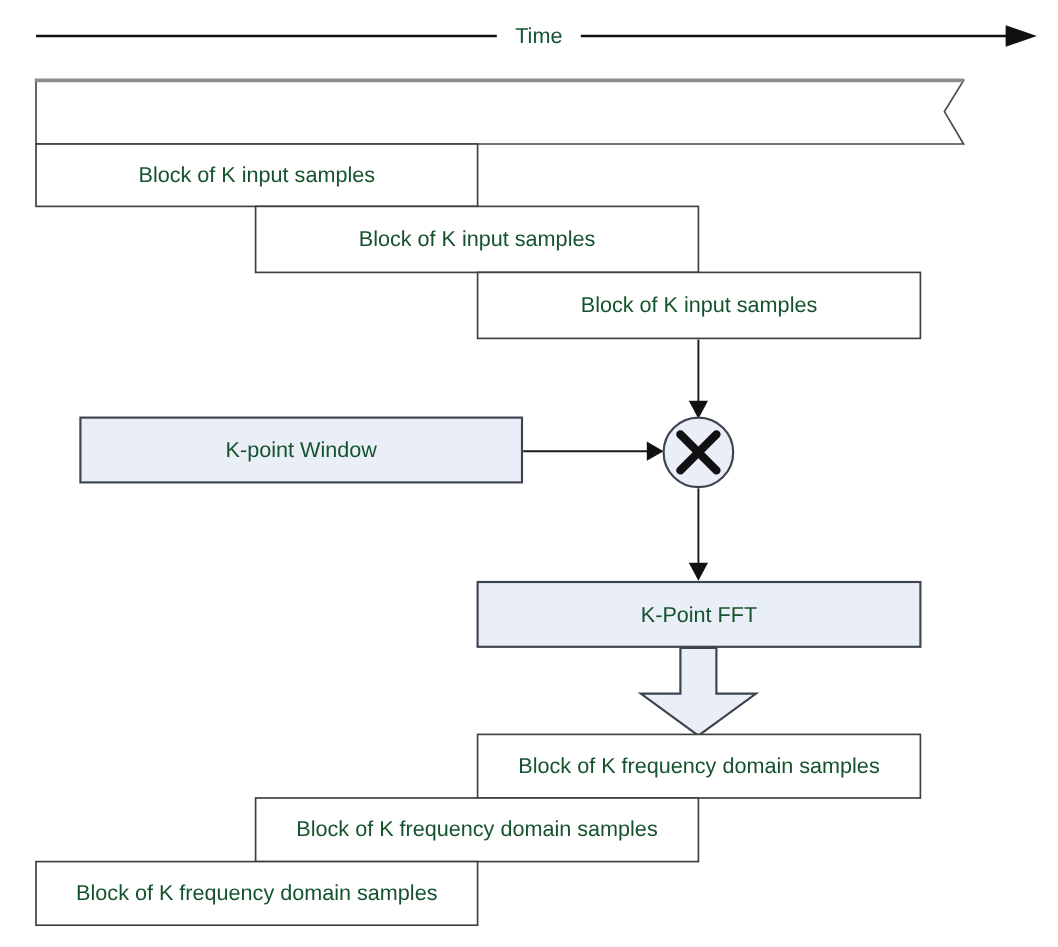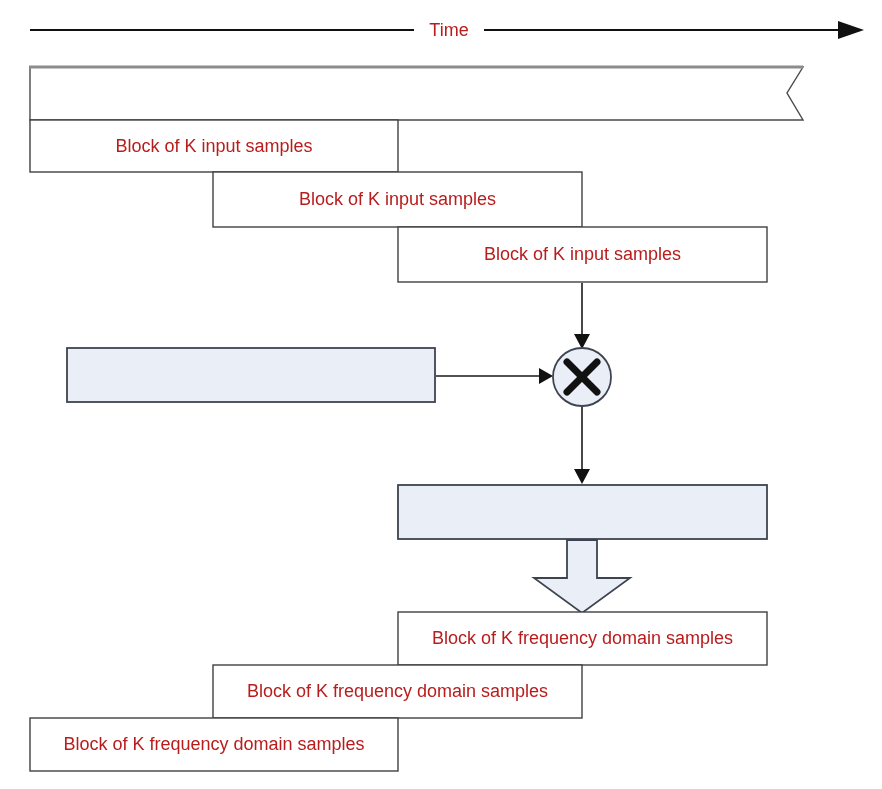--- a/index.html
+++ b/index.html
@@ -11,21 +11,21 @@
   .white-box  { fill:#ffffff; stroke:#404040; stroke-width:1.4; }
   .blue-box   { fill:#e9eef7; stroke:#3d4450; stroke-width:1.8; }
   .stream-box { fill:#ffffff; stroke:#4a4a4a; stroke-width:1.4; }
   .axis-line  { stroke:#111111; stroke-width:2.2; fill:none; }
   .thin-line  { stroke:#1a1a1a; stroke-width:1.6; fill:none; }
   .arrow-head { fill:#111111; stroke:none; }
   .x-stroke   { stroke:#111111; stroke-width:7; stroke-linecap:round; fill:none; }
   .gray-top   { stroke:#8c8c8c; stroke-width:3; fill:none; }
   .lbl {
     position:absolute; display:flex; align-items:center; justify-content:center;
-    font-size:18px; color:#b91c1c; text-align:center; white-space:nowrap;
+    font-size:18px; color:#14532d; text-align:center; white-space:nowrap;
     pointer-events:none;
   }
   .time-lbl { background:#ffffff; padding:0 3px; }
 </style>
 </head>
 <body>
 
 <div id="canvas">
 
   <svg id="shapes" width="882" height="789" viewBox="0 0 882 789">
@@ -72,19 +72,21 @@
     <rect class="white-box" x="30" y="718" width="368" height="53"></rect>
   </svg>
 
   <div class="lbl time-lbl" style="left:414px; top:19px; width:64px; height:22px;">Time</div>
 
 
   <div class="lbl" style="left:30px; top:120px; width:368px; height:52px;">Block of K input samples</div>
   <div class="lbl" style="left:213px; top:172px; width:369px; height:55px;">Block of K input samples</div>
   <div class="lbl" style="left:398px; top:227px; width:369px; height:55px;">Block of K input samples</div>
 
+  <div class="lbl" style="left:67px; top:348px; width:368px; height:54px;">K-point Window</div>
 
+  <div class="lbl" style="left:398px; top:485px; width:369px; height:54px;">K-Point FFT</div>
 
   <div class="lbl" style="left:398px; top:612px; width:369px; height:53px;">Block of K frequency domain samples</div>
   <div class="lbl" style="left:213px; top:665px; width:369px; height:53px;">Block of K frequency domain samples</div>
   <div class="lbl" style="left:30px; top:718px; width:368px; height:53px;">Block of K frequency domain samples</div>
 
 </div>
 
 </body></html>

